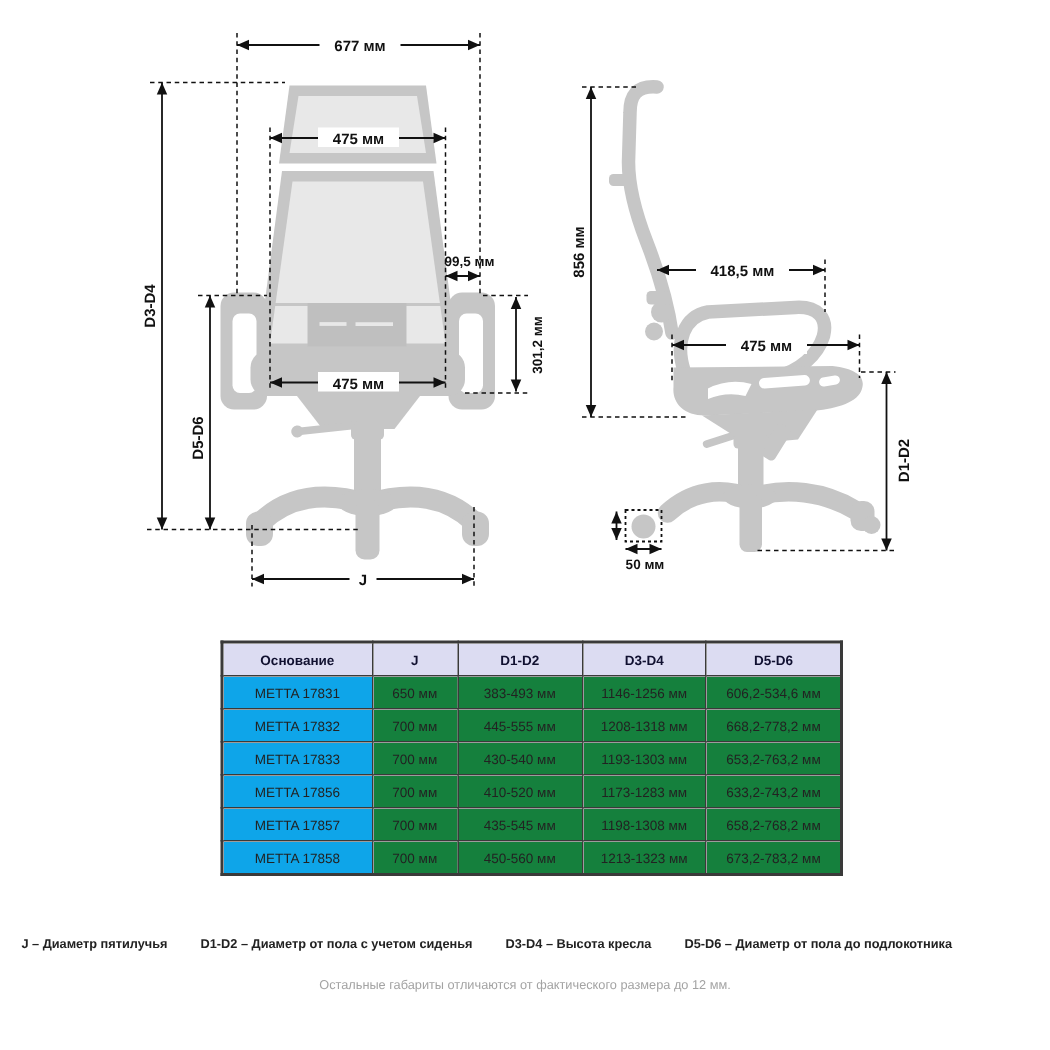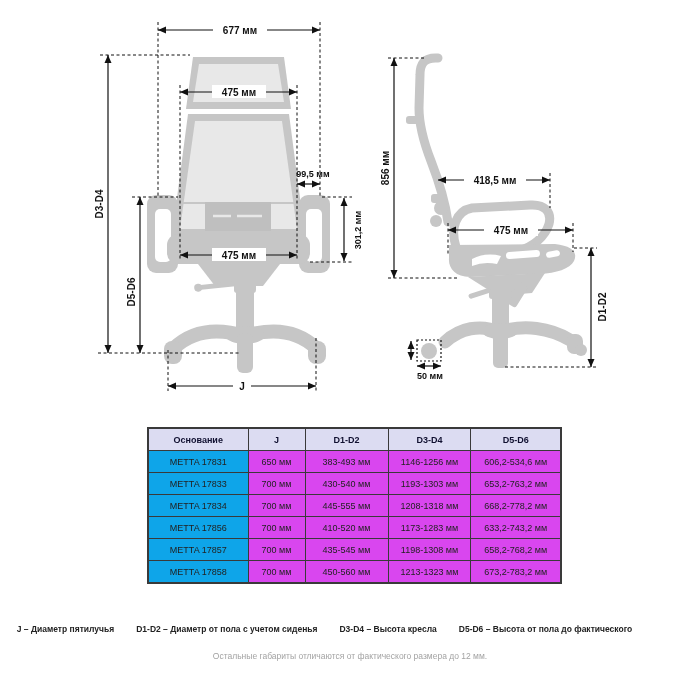--- a/index.html
+++ b/index.html
@@ -11,21 +11,21 @@
   .dim{stroke:#111;stroke-width:1.2;}
   .dash{stroke:#111;stroke-width:1;stroke-dasharray:3,2.5;fill:none;}
   .body-gray{fill:#c6c6c6;}
   .mesh{fill:#e8e8e8;}
 
   table.spec{position:absolute;left:147px;top:427px;border-collapse:collapse;
              border:2px solid #3a3a3a;table-layout:fixed;}
   table.spec th,table.spec td{border:1.5px solid #3a3a3a;text-align:center;
              font-size:9px;height:21px;padding:0 12px;overflow:hidden;white-space:nowrap;}
   table.spec th{background:#dcdcf2;color:#101030;font-weight:bold;}
-  table.spec td{background:#d946ef;color:#222;}
+  table.spec td{background:#15803d;color:#222;}
   table.spec td.model{background:#0ea5e9;}
 
   .legend{position:absolute;left:0;top:624px;width:649px;display:flex;
           justify-content:center;gap:22px;font-size:8.5px;font-weight:bold;color:#222;}
   .footnote{position:absolute;left:0;top:649px;width:700px;text-align:center;
             font-size:8.5px;color:#a3a3a3;line-height:1.65;}
 </style>
 </head>
 <body>
 
@@ -213,32 +213,32 @@
     </thead>
     <tbody>
       <tr>
         <td class="model">METTA 17831</td>
         <td>650 мм</td>
         <td>383-493 мм</td>
         <td>1146-1256 мм</td>
         <td>606,2-534,6 мм</td>
       </tr>
       <tr>
+        <td class="model">METTA 17832</td>
+        <td>700 мм</td>
+        <td>445-555 мм</td>
+        <td>1208-1318 мм</td>
+        <td>668,2-778,2 мм</td>
+      </tr>
+      <tr>
         <td class="model">METTA 17833</td>
         <td>700 мм</td>
         <td>430-540 мм</td>
         <td>1193-1303 мм</td>
         <td>653,2-763,2 мм</td>
-      </tr>
-      <tr>
-        <td class="model">METTA 17834</td>
-        <td>700 мм</td>
-        <td>445-555 мм</td>
-        <td>1208-1318 мм</td>
-        <td>668,2-778,2 мм</td>
       </tr>
       <tr>
         <td class="model">METTA 17856</td>
         <td>700 мм</td>
         <td>410-520 мм</td>
         <td>1173-1283 мм</td>
         <td>633,2-743,2 мм</td>
       </tr>
       <tr>
         <td class="model">METTA 17857</td>
@@ -254,20 +254,20 @@
         <td>1213-1323 мм</td>
         <td>673,2-783,2 мм</td>
       </tr>
     </tbody>
   </table>
 
   <div class="legend">
     <span>J – Диаметр пятилучья</span>
     <span>D1-D2 – Диаметр от пола с учетом сиденья</span>
     <span>D3-D4 – Высота кресла</span>
-    <span>D5-D6 – Высота от пола до фактического</span>
+    <span>D5-D6 – Диаметр от пола до подлокотника</span>
   </div>
 
   <div class="footnote">
     <div>Остальные габариты отличаются от фактического размера до 12 мм.</div>
   </div>
 
 </div>
 
 </body></html>

